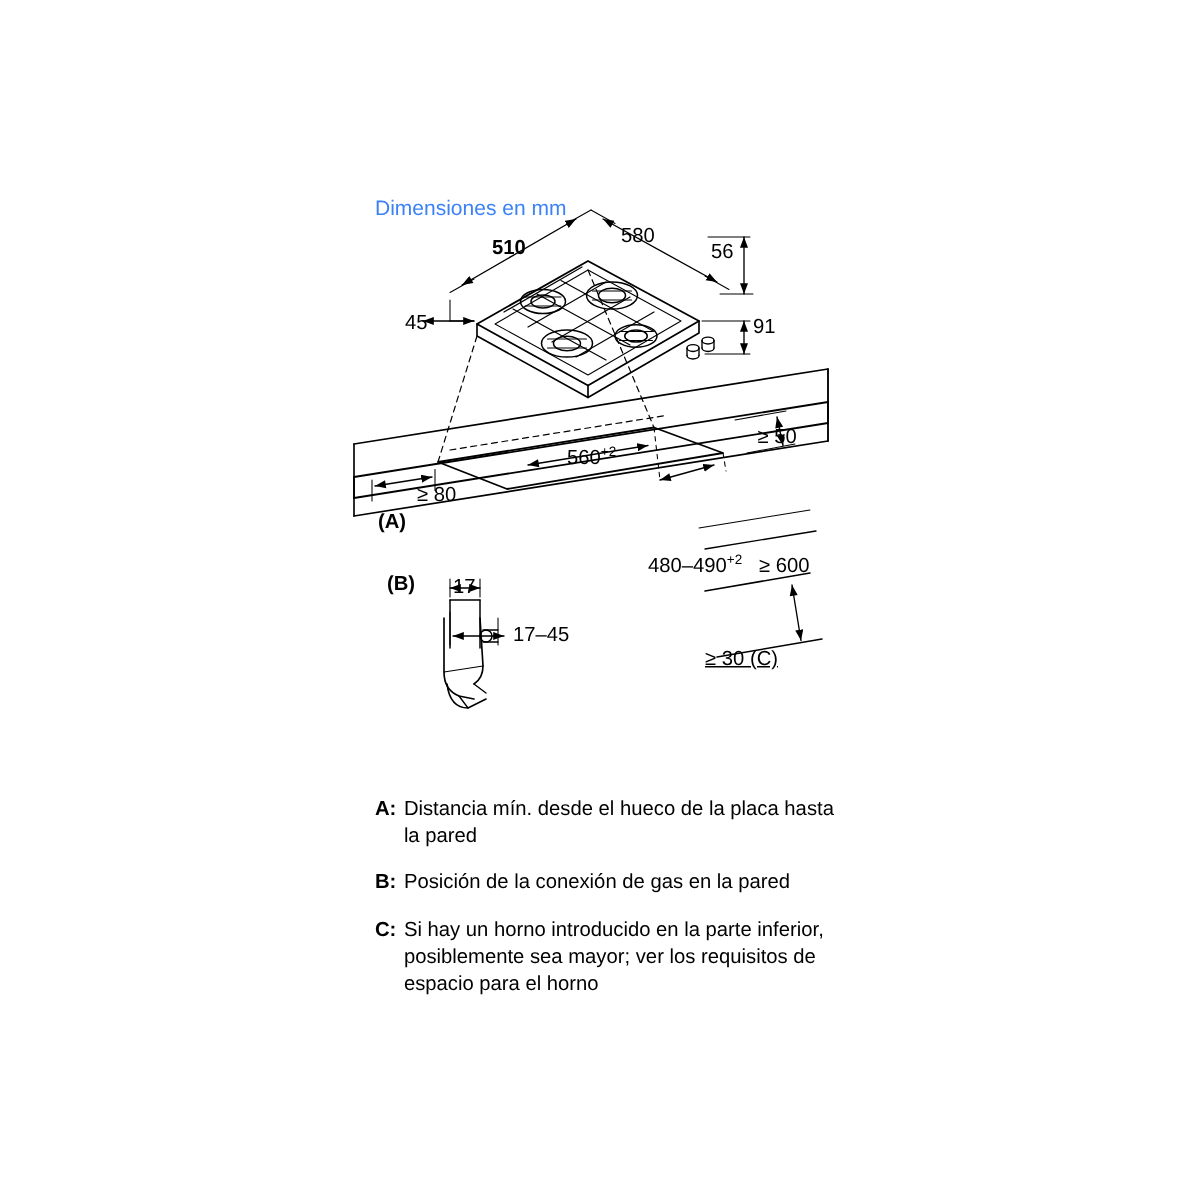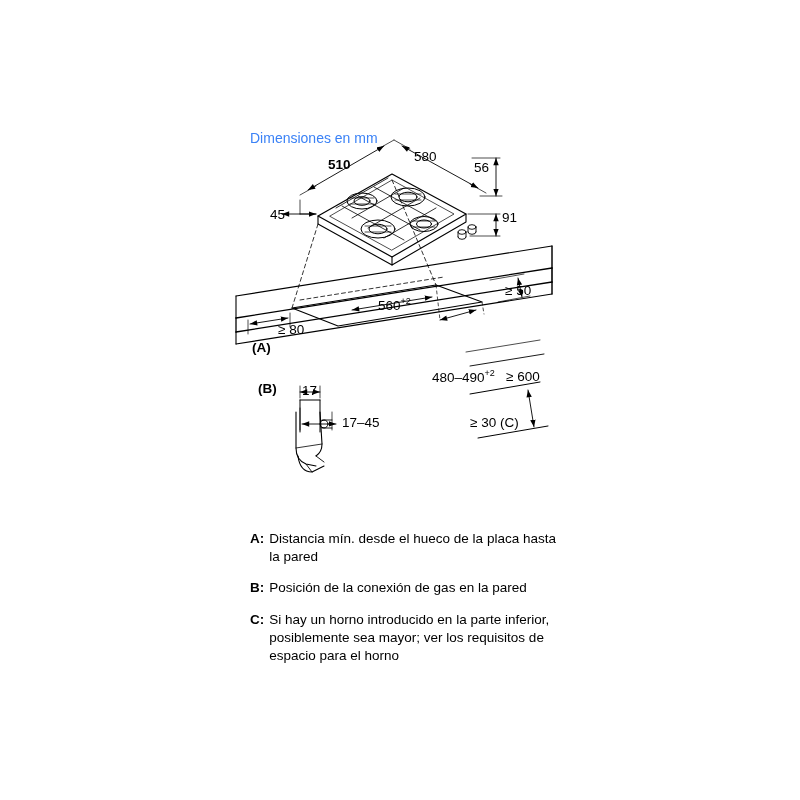--- a/index.html
+++ b/index.html
@@ -233,21 +233,21 @@
   </div>
 
   <div class="lbl" style="left:494px; top:282px;margin-left:11px;">≥ 50</div>
 
   <div class="lbl" style="left:246px; top:321px;margin-left:32px;">≥ 80</div>
 
   <div class="lbl" style="left:252px; top:339px; font-weight:bold;">(A)</div>
 
   <div class="lbl" style="left:478px; top:368px;margin-left:28px;">≥ 600</div>
 
-  <div class="lbl" style="left:470px; top:414px;">≥ 30 (C)</div>
+  <div class="lbl" style="left:470px; top:430px;text-decoration:underline;">≥ 30 (C)</div>
 
   <div class="lbl" style="left:258px; top:380px; font-weight:bold;">(B)</div>
 
   <div class="lbl" style="left:302px; top:382px;">17</div>
 
   <div class="lbl" style="left:342px; top:414px;">17–45</div>
 
   <div class="notes">
     <div class="note">
       <span class="note-key">A:</span>

